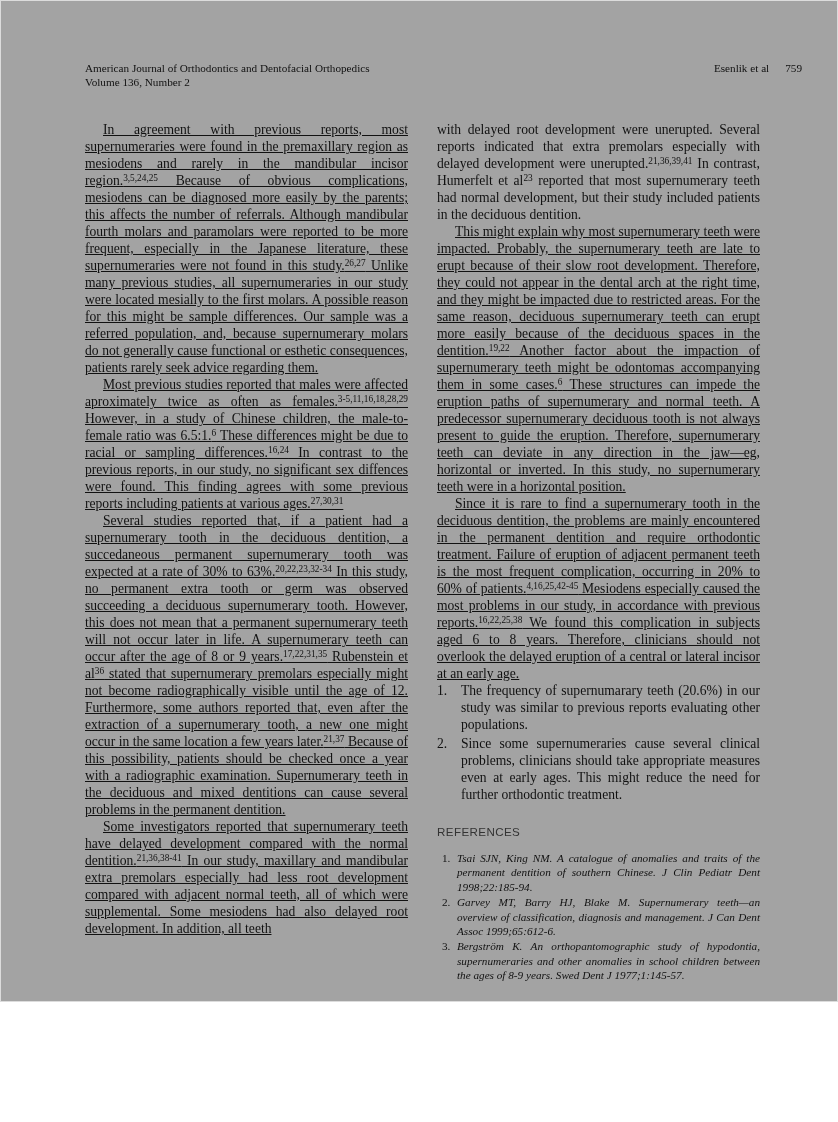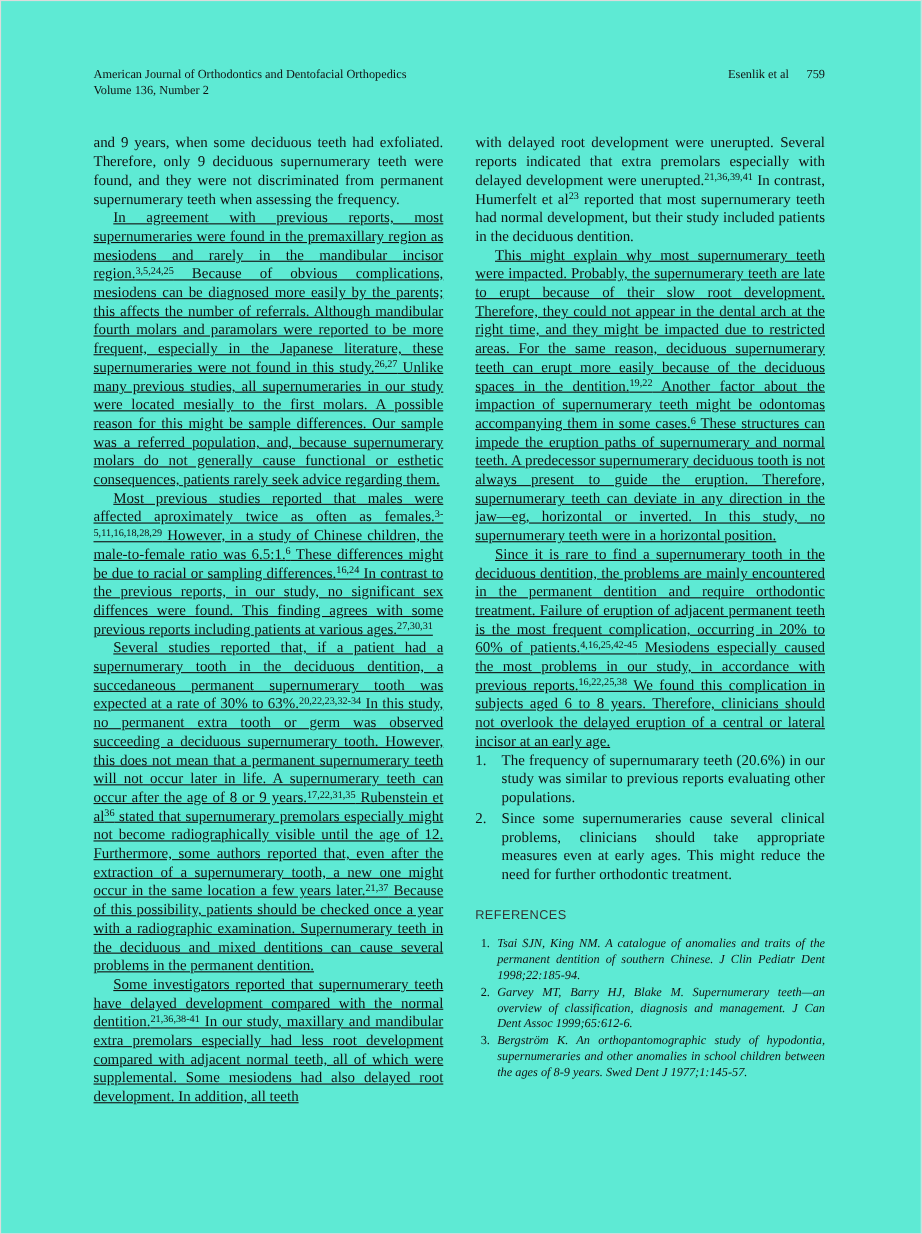--- a/index.html
+++ b/index.html
@@ -2,25 +2,25 @@
 <html><head>
 <meta charset="utf-8">
 <style>
   html, body {
     margin: 0;
     padding: 0;
     background: #ffffff;
   }
   .page {
     width: 838px;
-    height: 1122px;
+    height: 1002px;
     box-sizing: border-box;
-    background: #5eead4;
+    background: #a3a3a3;
     border: 1px solid #dcdcdc;
-    padding: 60px 87px 0 84px;
+    padding: 60px 35px 0 84px;
     font-family: "Liberation Serif", "DejaVu Serif", serif;
     color: #111;
     overflow: hidden;
     position: relative;
   }
   .page-header {
     display: flex;
     justify-content: space-between;
     align-items: flex-start;
     font-size: 11.2px;
@@ -83,21 +83,20 @@
     </div>
     <div class="header-right">
       <span>Esenlik et al</span><span class="pagenum">759</span>
     </div>
   </header>
 
   <main class="columns">
 
     <section class="col">
       <div>
-          <p class="para">and 9 years, when some deciduous teeth had exfoliated. Therefore, only 9 deciduous supernumerary teeth were found, and they were not discriminated from permanent supernumerary teeth when assessing the frequency.</p>
           <p class="para indent">In agreement with previous reports, most supernumeraries were found in the premaxillary region as mesiodens and rarely in the mandibular incisor region.<sup>3,5,24,25</sup> Because of obvious complications, mesiodens can be diagnosed more easily by the parents; this affects the number of referrals. Although mandibular fourth molars and paramolars were reported to be more frequent, especially in the Japanese literature, these supernumeraries were not found in this study.<sup>26,27</sup> Unlike many previous studies, all supernumeraries in our study were located mesially to the first molars. A possible reason for this might be sample differences. Our sample was a referred population, and, because supernumerary molars do not generally cause functional or esthetic consequences, patients rarely seek advice regarding them.</p>
           <p class="para indent">Most previous studies reported that males were affected aproximately twice as often as females.<sup>3-5,11,16,18,28,29</sup> However, in a study of Chinese children, the male-to-female ratio was 6.5:1.<sup>6</sup> These differences might be due to racial or sampling differences.<sup>16,24</sup> In contrast to the previous reports, in our study, no significant sex diffences were found. This finding agrees with some previous reports including patients at various ages.<sup>27,30,31</sup></p>
           <p class="para indent">Several studies reported that, if a patient had a supernumerary tooth in the deciduous dentition, a succedaneous permanent supernumerary tooth was expected at a rate of 30% to 63%.<sup>20,22,23,32-34</sup> In this study, no permanent extra tooth or germ was observed succeeding a deciduous supernumerary tooth. However, this does not mean that a permanent supernumerary teeth will not occur later in life. A supernumerary teeth can occur after the age of 8 or 9 years.<sup>17,22,31,35</sup> Rubenstein et al<sup>36</sup> stated that supernumerary premolars especially might not become radiographically visible until the age of 12. Furthermore, some authors reported that, even after the extraction of a supernumerary tooth, a new one might occur in the same location a few years later.<sup>21,37</sup> Because of this possibility, patients should be checked once a year with a radiographic examination. Supernumerary teeth in the deciduous and mixed dentitions can cause several problems in the permanent dentition.</p>
           <p class="para indent">Some investigators reported that supernumerary teeth have delayed development compared with the normal dentition.<sup>21,36,38-41</sup> In our study, maxillary and mandibular extra premolars especially had less root development compared with adjacent normal teeth, all of which were supplemental. Some mesiodens had also delayed root development. In addition, all teeth</p>
         </div>
     </section>
 
     <section class="col">
       <div>
           <p class="para">with delayed root development were unerupted. Several reports indicated that extra premolars especially with delayed development were unerupted.<sup>21,36,39,41</sup> In contrast, Humerfelt et al<sup>23</sup> reported that most supernumerary teeth had normal development, but their study included patients in the deciduous dentition.</p>

